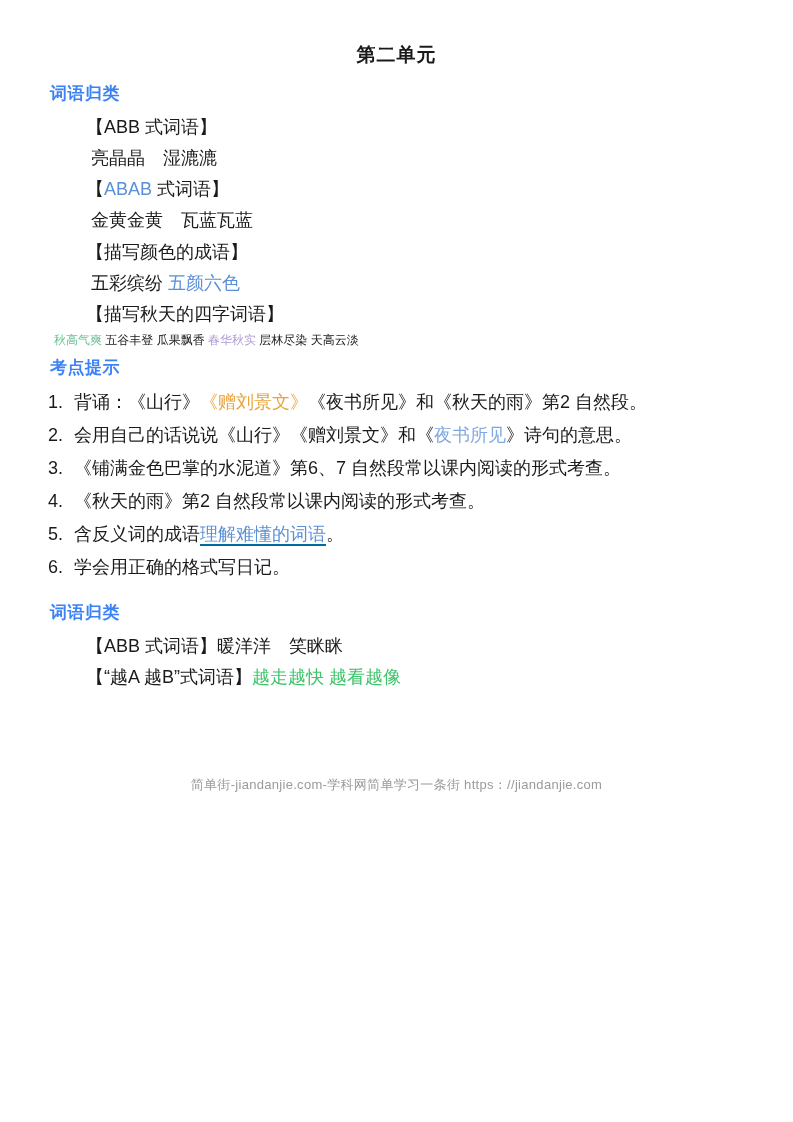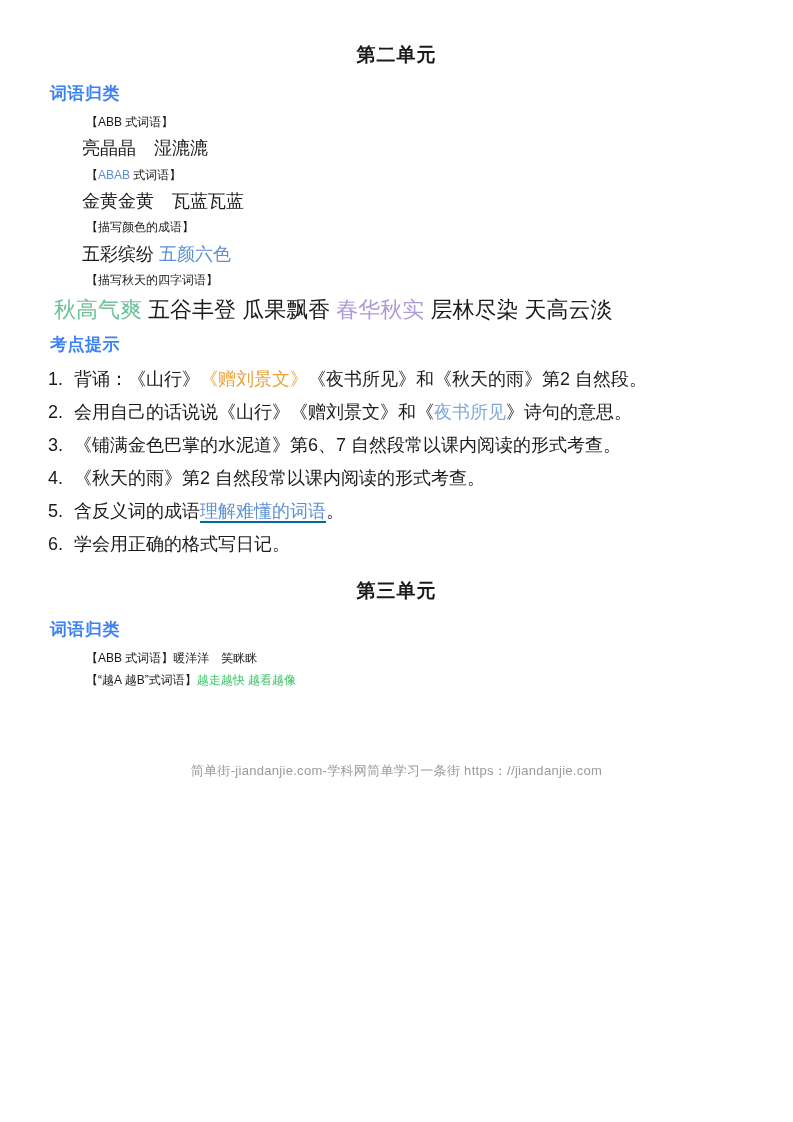--- a/index.html
+++ b/index.html
@@ -30,31 +30,31 @@
     margin: 6px 0 14px 0;
   }
   .section-label {
     font-size: 17px;
     font-weight: bold;
     color: #3b82f6;
     margin: 6px 0 8px 2px;
     letter-spacing: 0.5px;
   }
   .indent-line {
-    font-size: 12px;
+    font-size: 18px;
     line-height: 1.62;
     margin: 2px 0 2px 38px;
   }
   .plain-line {
     font-size: 18px;
     line-height: 1.62;
-    margin: 2px 0 2px 34px;
+    margin: 2px 0 2px 43px;
   }
   .wide-line {
-    font-size: 22px;
+    font-size: 12px;
     line-height: 1.6;
     margin: 2px 0 2px 6px;
   }
   ol.points {
     list-style: none;
     margin: 4px 0 0 0;
     padding: 0;
   }
   ol.points li {
     font-size: 18px;
@@ -77,21 +77,21 @@
   .brightgreen { color: #3fc46b; }
   .u-line {
     border-bottom: 2px solid #0369a1;
     color: #5b8fd6;
   }
   .spacer-sm { height: 10px; }
   .footer {
     position: absolute;
     left: 0;
     right: 0;
-    bottom: 18px;
+    bottom: 4px;
     text-align: center;
     font-size: 13px;
     color: #9a9a9a;
     letter-spacing: 0.3px;
   }
 </style>
 </head>
 <body>
 
 <div class="page">
@@ -138,21 +138,20 @@
     <li>
       <span class="num">5.</span><span>含反义词的成语</span><span class="u-line">理解难懂的词语</span><span>。</span>
     </li>
     <li>
       <span class="num">6.</span><span>学会用正确的格式写日记。</span>
     </li>
   </ol>
 
   <div class="spacer-sm"></div>
 
-  <div class="unit-title">第三单元</div>
 
   <div class="section-label">词语归类</div>
 
   <div class="indent-line">
     <span>【ABB 式词语】暖洋洋　笑眯眯</span>
   </div>
   <div class="indent-line">
     <span>【“越A 越B”式词语】</span><span class="brightgreen">越走越快 越看越像</span>
   </div>
 

